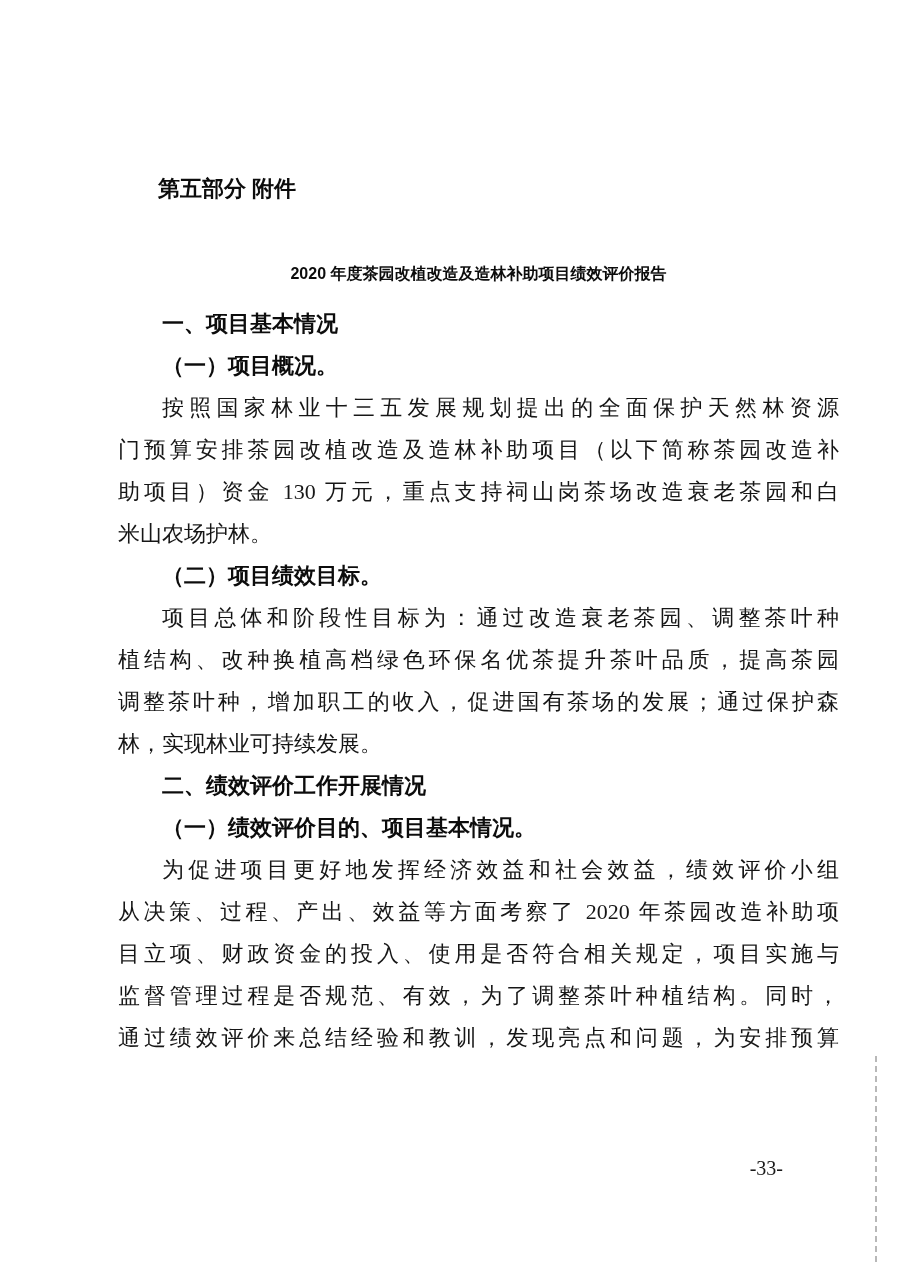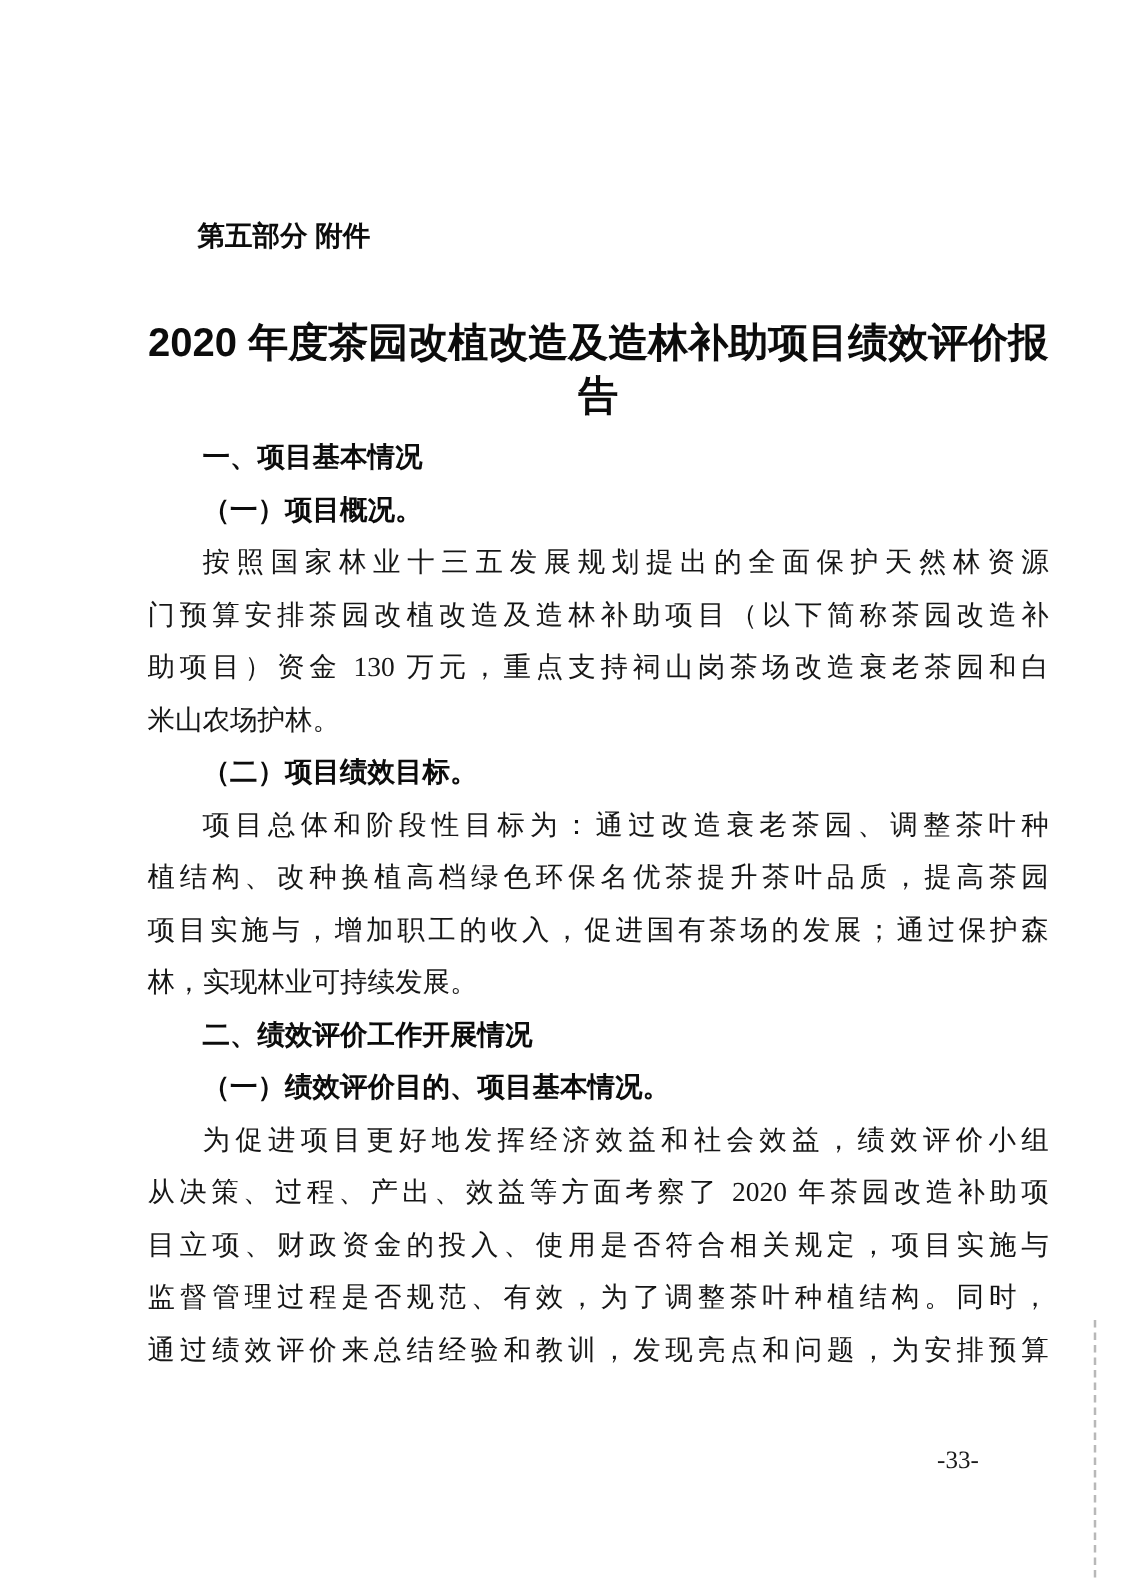--- a/index.html
+++ b/index.html
@@ -27,21 +27,21 @@
     font-weight: bold;
     font-size: 22px;
     line-height: 42px;
     text-indent: 40px;
     color: #0c0c0c;
   }
   .block-title {
     margin-top: 43px;
     font-family: "Liberation Sans", "DejaVu Sans", sans-serif;
     font-weight: bold;
-    font-size: 32px;
+    font-size: 16px;
     line-height: 42px;
     text-align: center;
     color: #0c0c0c;
   }
   .block-h2, .block-h3 {
     font-family: "Liberation Sans", "DejaVu Sans", sans-serif;
     font-weight: bold;
     font-size: 22px;
     line-height: 42px;
     text-indent: 2em;
@@ -98,21 +98,21 @@
       <div class="para">
         <div class="line first">按照国家林业十三五发展规划提出的全面保护天然林资源</div>
         <div class="line">门预算安排茶园改植改造及造林补助项目（以下简称茶园改造补</div>
         <div class="line">助项目）资金 130 万元，重点支持祠山岗茶场改造衰老茶园和白</div>
         <div class="line closing">米山农场护林。</div>
       </div>
       <div class="block-h3">（二）项目绩效目标。</div>
       <div class="para">
         <div class="line first">项目总体和阶段性目标为：通过改造衰老茶园、调整茶叶种</div>
         <div class="line">植结构、改种换植高档绿色环保名优茶提升茶叶品质，提高茶园</div>
-        <div class="line">项目实施与，增加职工的收入，促进国有茶场的发展；通过保护森</div>
+        <div class="line">调整茶叶种，增加职工的收入，促进国有茶场的发展；通过保护森</div>
         <div class="line closing">林，实现林业可持续发展。</div>
       </div>
       <div class="block-h2">二、绩效评价工作开展情况</div>
       <div class="block-h3">（一）绩效评价目的、项目基本情况。</div>
       <div class="para">
         <div class="line first">为促进项目更好地发挥经济效益和社会效益，绩效评价小组</div>
         <div class="line">从决策、过程、产出、效益等方面考察了 2020 年茶园改造补助项</div>
         <div class="line">目立项、财政资金的投入、使用是否符合相关规定，项目实施与</div>
         <div class="line">监督管理过程是否规范、有效，为了调整茶叶种植结构。同时，</div>
         <div class="line">通过绩效评价来总结经验和教训，发现亮点和问题，为安排预算</div>

